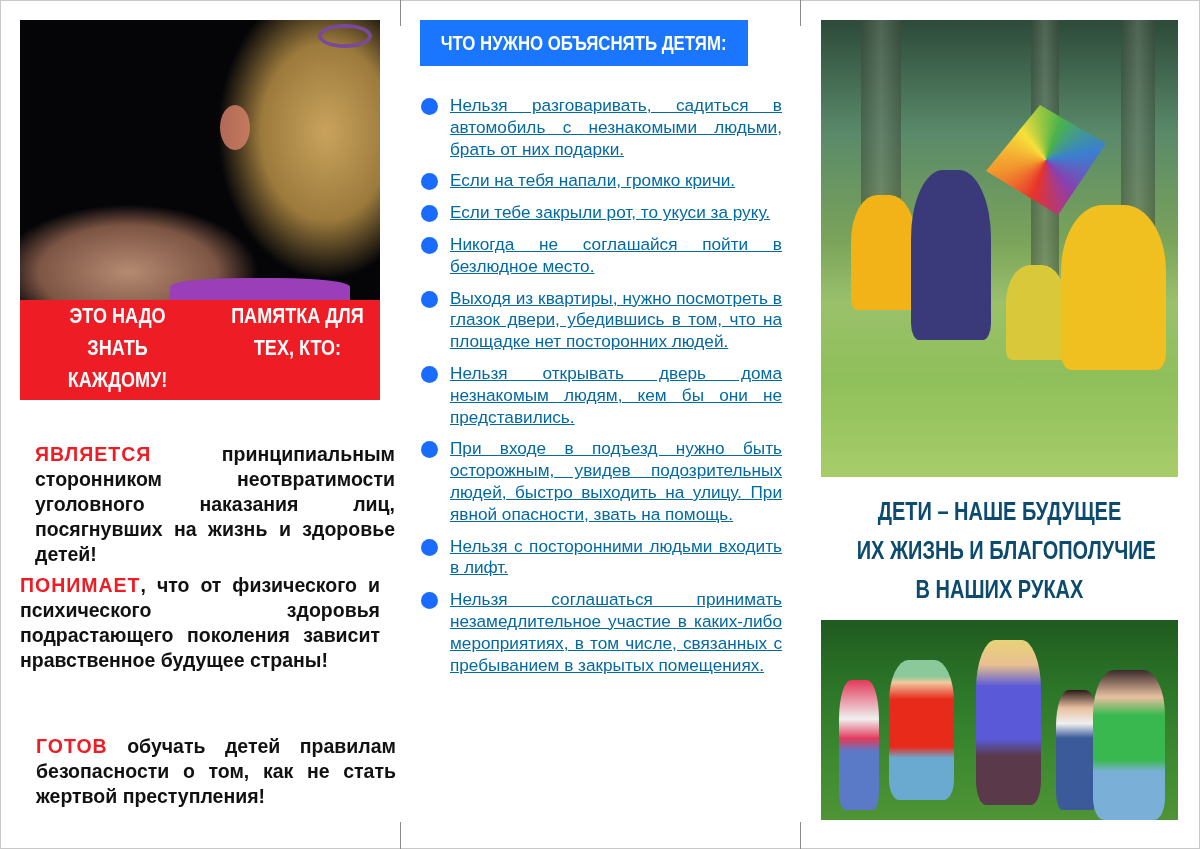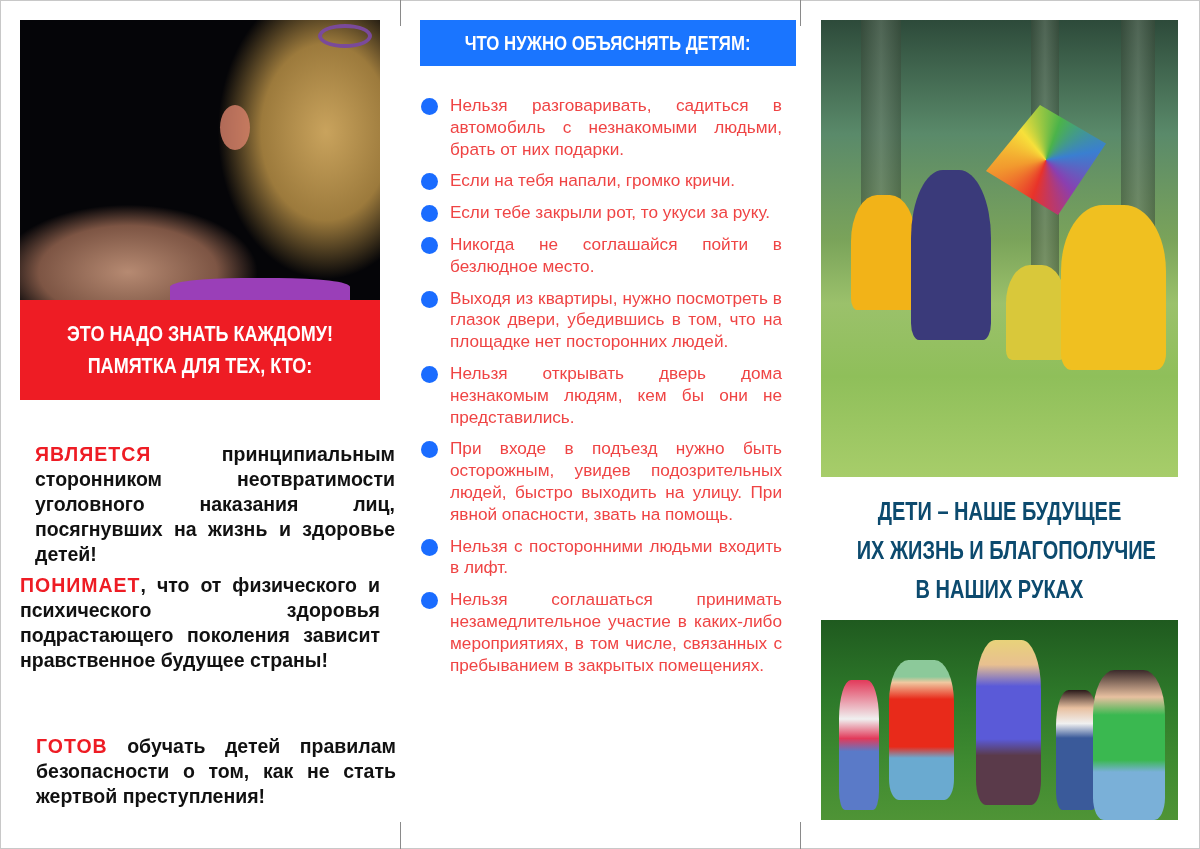--- a/index.html
+++ b/index.html
@@ -10,30 +10,30 @@
   
   .photo-hand{position:absolute;left:20px;top:20px;width:360px;height:280px;overflow:hidden;
     background:radial-gradient(ellipse 40% 70% at 85% 40%, #c9a35d 0%, #9c7a3c 45%, rgba(0,0,0,0) 75%),
                radial-gradient(ellipse 45% 30% at 30% 90%, #b68a72 0%, #7d5544 55%, rgba(0,0,0,0) 80%),
                #050508;}
   .photo-hand .purple{position:absolute;left:150px;bottom:0;width:180px;height:22px;background:#9a3fb8;border-radius:40% 40% 0 0;}
   .photo-hand .ear{position:absolute;left:200px;top:85px;width:30px;height:45px;background:#d9826b;border-radius:50%;opacity:.8;}
   .photo-hand .tie{position:absolute;left:298px;top:4px;width:46px;height:16px;border:4px solid #7a4a9a;border-radius:50%;}
   .red-banner{position:absolute;left:20px;top:300px;width:360px;height:100px;background:#ee1c24;color:#fff;
     font-family:"Liberation Sans",sans-serif;font-weight:bold;font-size:22px;line-height:32px;text-align:center;
-    display:flex;flex-direction:column;justify-content:center;transform-origin:center;letter-spacing:0px;}
+    display:flex;flex-direction:row;justify-content:center;transform-origin:center;letter-spacing:0px;}
   .red-banner span{display:block;transform:scaleX(0.82);}
   .lp-text{position:absolute;left:20px;width:360px;font-weight:bold;font-size:19.5px;line-height:25px;color:#111;text-align:justify;}
   .lp-text .kw{color:#ee1c24;font-weight:900;letter-spacing:1px;}
   
-  .blue-banner{position:absolute;left:420px;top:20px;width:376px;height:46px;background:#1a75ff;color:#fff;font-weight:bold;font-size:21px;
+  .blue-banner{position:absolute;left:420px;top:20px;width:328px;height:46px;background:#1a75ff;color:#fff;font-weight:bold;font-size:21px;
     display:flex;align-items:center;justify-content:center;}
   .blue-banner span{display:block;transform:scaleX(0.8);white-space:nowrap;}
   .rules{position:absolute;left:420px;top:95px;width:362px;margin:0;padding:0;list-style:none;}
-  .rules li{position:relative;padding-left:30px;font-size:17.2px;line-height:21.8px;color:#ef4444;text-align:justify;margin-bottom:10px;}
+  .rules li{position:relative;padding-left:30px;font-size:17.2px;line-height:21.8px;color:#0369a1;text-align:justify;margin-bottom:10px;text-decoration:underline;}
   .rules li .dot{position:absolute;left:1px;top:3px;width:17px;height:17px;border-radius:50%;background:#1a6cff;}
   
   .photo-family{position:absolute;left:821px;top:20px;width:357px;height:457px;overflow:hidden;
     background:linear-gradient(180deg,#2d4a3a 0%,#5a8a6a 25%,#7aa35a 48%,#9bc16b 62%,#8fbf5a 78%,#a7cd6a 100%);}
   .photo-family .tree{position:absolute;top:0;width:40px;height:260px;background:linear-gradient(90deg,#3b4a3a,#6b7a6a,#3b4a3a);opacity:.55;}
   .photo-family .kite{position:absolute;left:165px;top:85px;width:120px;height:110px;
     background:conic-gradient(from 200deg,#e8332a,#f29a2e,#f7e03a,#4bb34a,#3a7fd0,#8a3fb0,#e8332a);clip-path:polygon(45% 0,100% 35%,60% 100%,0 60%);}
   .photo-family .person{position:absolute;border-radius:40% 40% 10% 10%;}
   .photo-running{position:absolute;left:821px;top:620px;width:357px;height:200px;overflow:hidden;
     background:linear-gradient(180deg,#1f5a1f 0%,#2e7a2a 40%,#3e8a30 70%,#4f9436 100%);}

